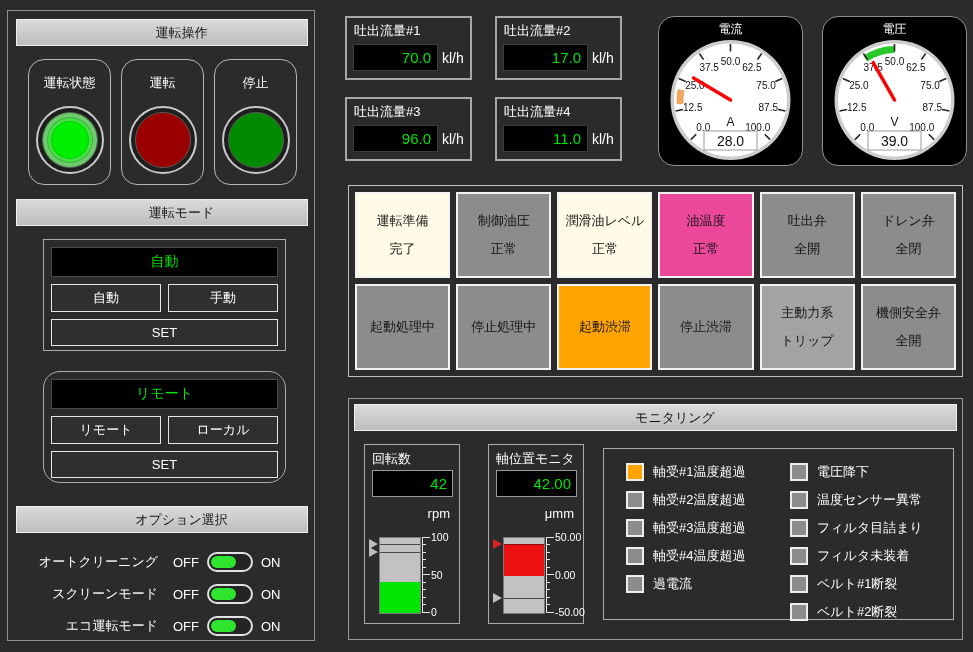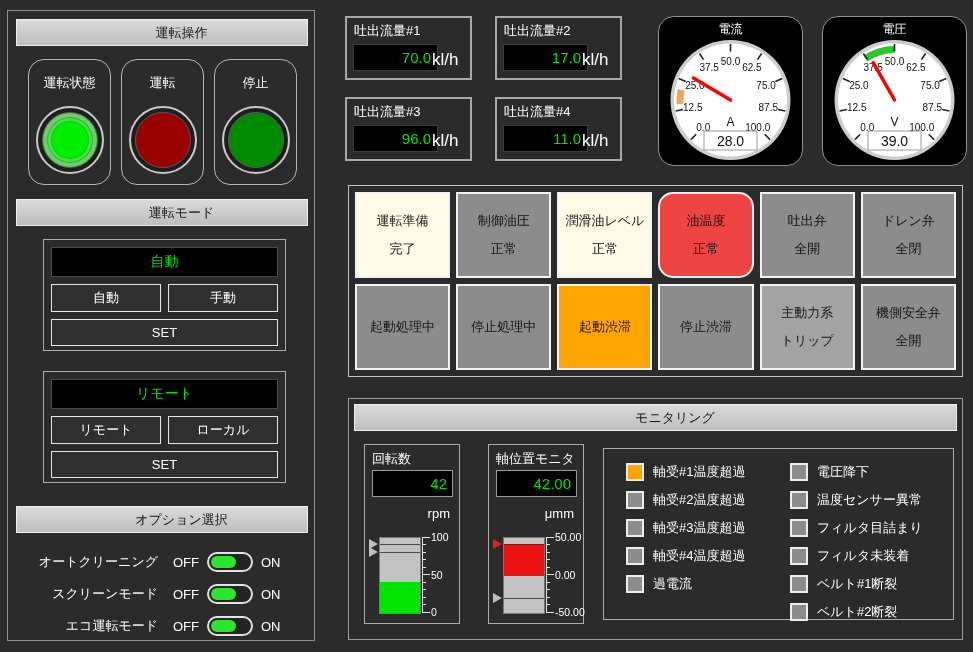--- a/index.html
+++ b/index.html
@@ -31,21 +31,21 @@
   .tglwrap{display:flex;align-items:center;gap:8px;margin-left:15px;font-size:13px;color:#fff;}
   .pill{width:46px;height:20px;border:2px solid #E2E2E2;border-radius:12px;position:relative;
         background:#242424;box-sizing:border-box;cursor:pointer;}
   .knob{position:absolute;left:2px;top:2px;width:25px;height:12px;border-radius:7px;}
   
   .flowbox{position:absolute;width:127px;height:64px;border:2px solid #A8A8A8;box-sizing:border-box;}
   .flowlabel{position:absolute;left:7px;top:4px;font-size:13px;color:#fff;}
   .flowdisp{position:absolute;left:6px;top:26px;width:85px;height:27px;background:#000;border:1px solid #3C3C3C;
             color:#00E400;font-size:15px;display:flex;align-items:center;justify-content:flex-end;
             padding-right:6px;box-sizing:border-box;}
-  .flowunit{position:absolute;left:85px;top:32px;font-size:17px;color:#fff;}
+  .flowunit{position:absolute;left:95px;top:32px;font-size:14px;color:#fff;}
   
   .gpanel{position:absolute;top:16px;width:145px;height:150px;background:#000;border:1px solid #909090;
           border-radius:16px;box-sizing:border-box;}
   .gtitle{position:absolute;top:4px;left:0;right:0;text-align:center;font-size:12px;color:#fff;z-index:2;}
   
   .tilegrid{position:absolute;left:348px;top:185px;width:615px;height:192px;border:1px solid #C2C2C2;
             display:grid;grid-template-columns:repeat(6,1fr);grid-template-rows:1fr 1fr;gap:6px;padding:6px;
             box-sizing:border-box;background:#2B2B2B;}
   .tile{border:2px solid #F2F2F2;color:#141414;font-size:13px;display:flex;flex-direction:column;
         align-items:center;justify-content:center;gap:10px;text-align:center;box-sizing:border-box;}
@@ -98,21 +98,21 @@
         </div>
       </div>
     <div class="hdr" style="left:8px;top:188px;width:292px;height:27px;">運転モード</div>
     <div id="modegroups">
         <div class="modegroup" style="top: 228px;">
           <div class="modedisp" style="color: rgb(0, 228, 0);">自動</div>
           <div class="modebtn" style="left: 7px;">自動</div>
           <div class="modebtn" style="left: 124px;">手動</div>
           <div class="setbtn">SET</div>
         </div>
-        <div class="modegroup" style="top: 360px;">
+        <div class="modegroup" style="top: 360px; border-radius: 17px;">
           <div class="modedisp" style="color: rgb(0, 228, 0);">リモート</div>
           <div class="modebtn" style="left: 7px;">リモート</div>
           <div class="modebtn" style="left: 124px;">ローカル</div>
           <div class="setbtn">SET</div>
         </div>
       </div>
     <div class="hdr" style="left:8px;top:495px;width:292px;height:27px;">オプション選択</div>
     <div id="optrows">
         <div class="optrow" style="top: 538px;">
           <div class="optlabel">オートクリーニング</div>
@@ -239,21 +239,21 @@
         <div>完了</div>
       </div>
       <div class="tile" style="background: rgb(140, 140, 140);">
         <div>制御油圧</div>
         <div>正常</div>
       </div>
       <div class="tile" style="background: rgb(255, 251, 230);">
         <div>潤滑油レベル</div>
         <div>正常</div>
       </div>
-      <div class="tile" style="background: #ef4444; border-radius: 15px;">
+      <div class="tile" style="background: #ec4899;">
         <div>油温度</div>
         <div>正常</div>
       </div>
       <div class="tile" style="background: rgb(140, 140, 140);">
         <div>吐出弁</div>
         <div>全開</div>
       </div>
       <div class="tile" style="background: rgb(140, 140, 140);">
         <div>ドレン弁</div>
         <div>全閉</div>

